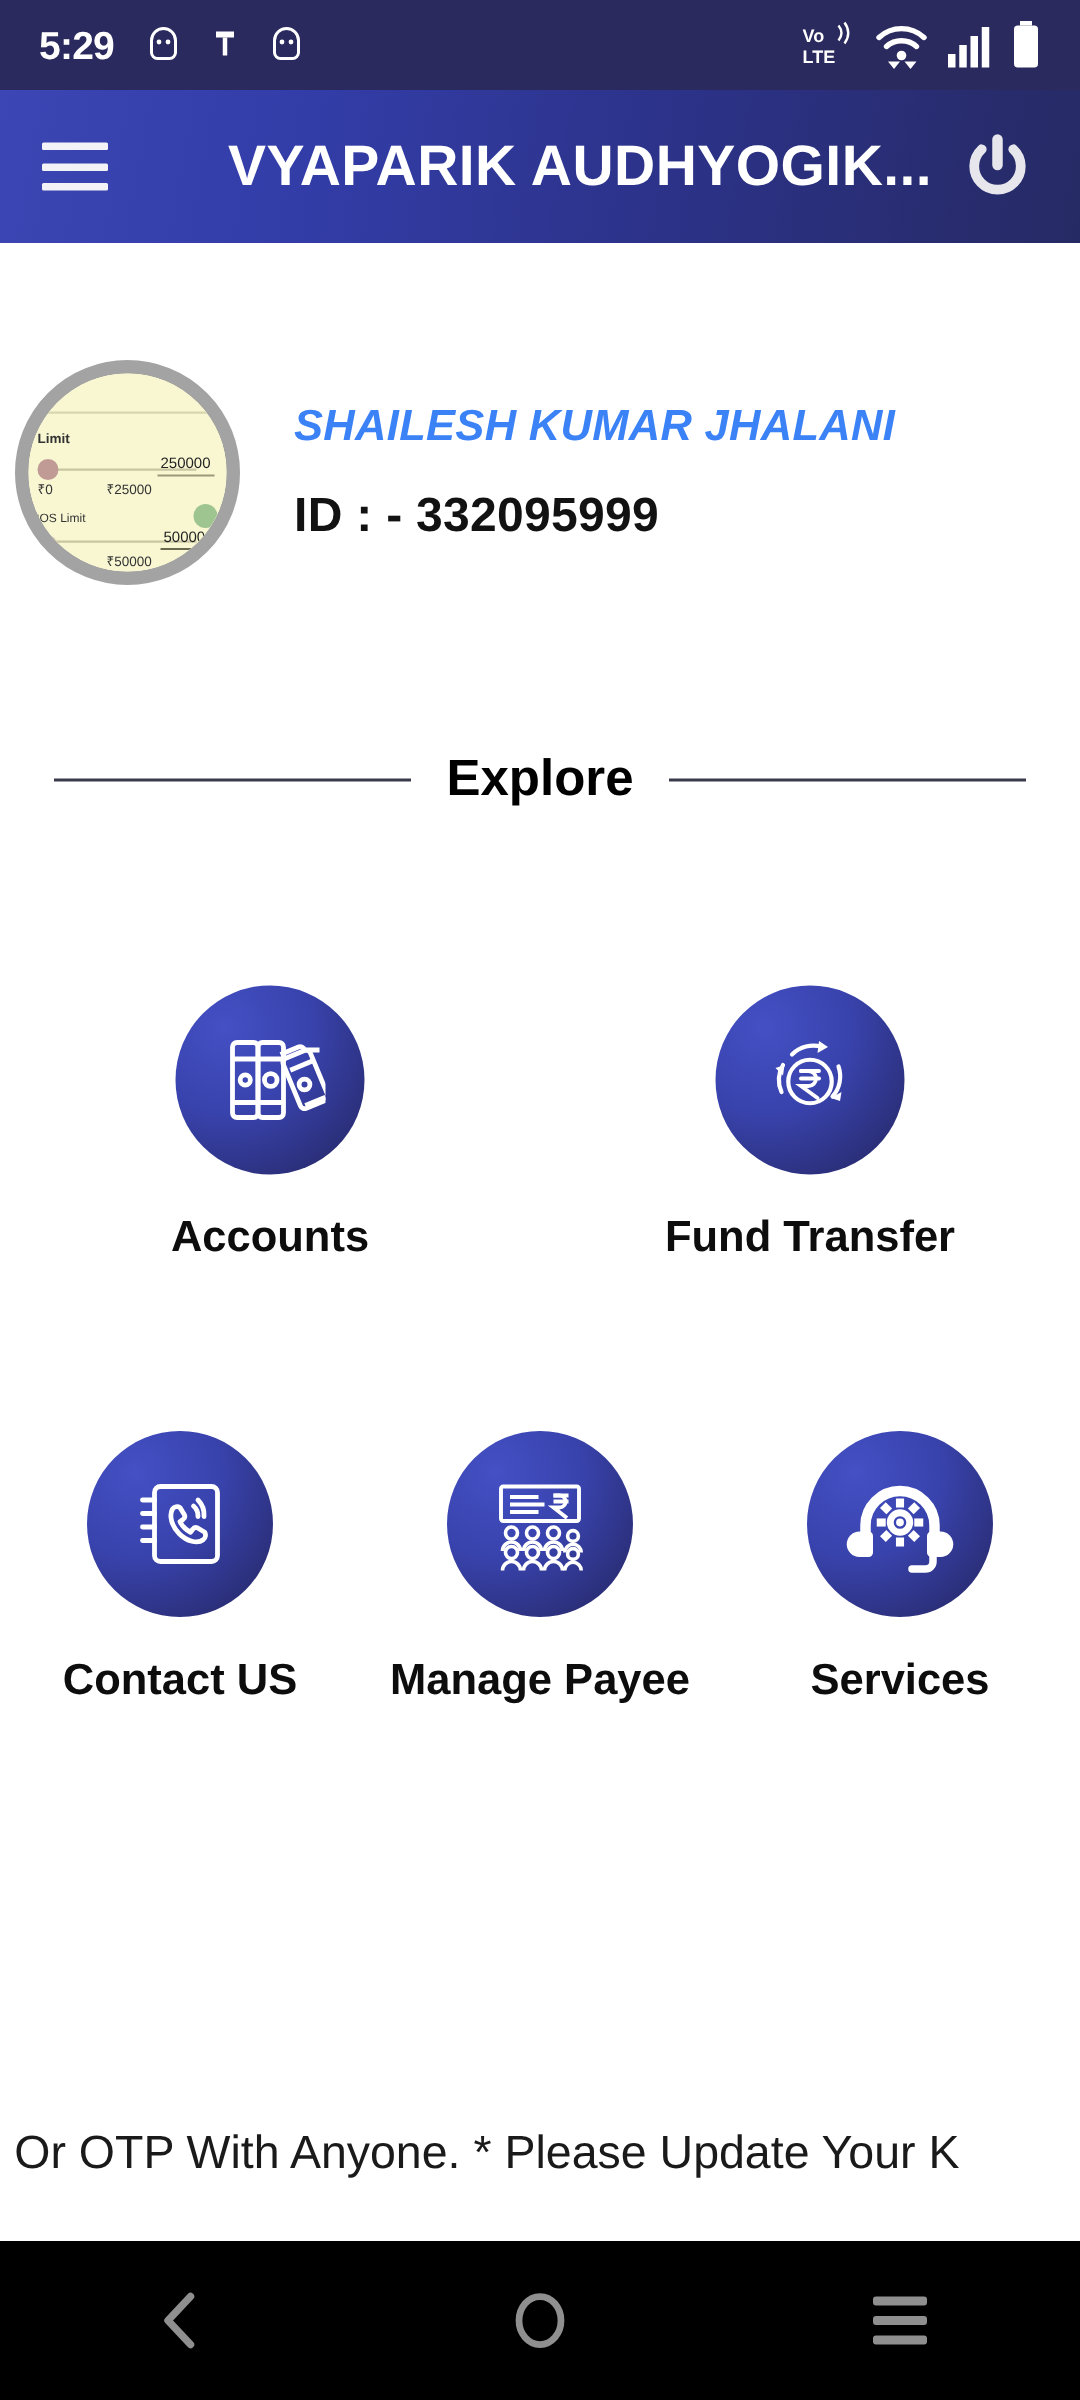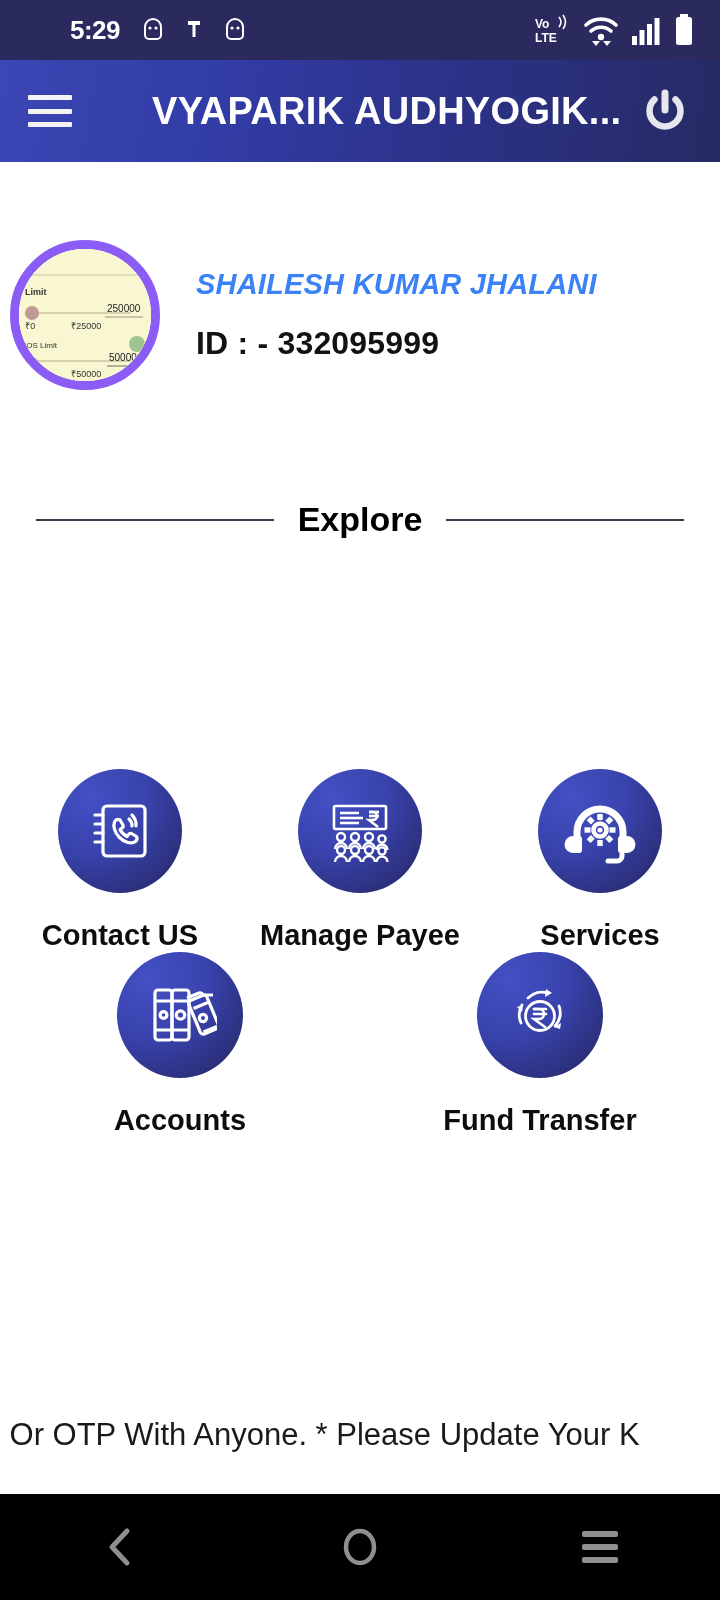--- a/index.html
+++ b/index.html
@@ -17,21 +17,21 @@
   }
 
   
   .statusbar {
     height: 60px;
     background: #2a2a5e;
     display: flex; align-items: center;
     padding: 0 26px;
     flex: none;
   }
-  .sb-left { display: flex; align-items: center; gap: 22px; margin-left: 44px; }
+  .sb-left { display: flex; align-items: center; gap: 22px; }
   .sb-time {
     color: #ffffff;
     font-size: 26px;
     font-weight: bold;
     letter-spacing: -0.5px;
   }
   .sb-right { margin-left: auto; display: flex; align-items: flex-end; gap: 13px; text-align: center; }
   .sb-icon { display: flex; align-items: center; }
 
   
@@ -70,21 +70,21 @@
 
   
   .profile {
     display: flex; align-items: center;
     padding: 78px 0 0 10px;
     flex: none;
   }
   .avatar {
     width: 150px; height: 150px;
     border-radius: 50%;
-    border: 9px solid #8b5cf6;
+    border: 9px solid #a3a3a3;
     background: #f7f6d0;
     overflow: hidden;
     position: relative;
     flex: none;
   }
   .avatar-inner {
     position: absolute; inset: 0;
     background: #f8f7d2;
   }
   .profile-text { margin-left: 36px; }
@@ -284,20 +284,64 @@
   </div>
 
   <div class="explore-row">
     <div class="rule"></div>
     <div class="explore-label">Explore</div>
     <div class="rule"></div>
   </div>
 
   <div class="tiles">
 
+    <div class="tile-row row1">
+      <div class="tile">
+        <div class="tile-circle">
+          <svg width="74" height="74" viewBox="0 0 74 74">
+            <g fill="none" stroke="#fff" stroke-width="3.2" stroke-linejoin="round">
+              <rect x="12" y="12" width="17" height="50" rx="3"></rect>
+              <rect x="29" y="12" width="17" height="50" rx="3"></rect>
+              <line x1="12" y1="23" x2="46" y2="23"></line>
+              <line x1="12" y1="52" x2="46" y2="52"></line>
+              <path d="M49 20 l12 -5 a3 3 0 0 1 4 2 l10 0" transform="translate(-5,0)"></path>
+              <path d="M47.5 22.5 l12.5 -5.2 a3 3 0 0 1 3.9 1.7 l11.5 27.8 a3 3 0 0 1 -1.7 3.9 l-12.5 5.2 a3 3 0 0 1 -3.9 -1.7 l-11.5 -27.8 a3 3 0 0 1 1.7 -3.9 z"></path>
+              <line x1="50.5" y1="30.5" x2="66" y2="24"></line>
+              <line x1="60.5" y1="54" x2="74" y2="48.5"></line>
+              <circle cx="20.5" cy="37" r="3.4"></circle>
+              <circle cx="37.5" cy="37" r="4.2"></circle>
+              <circle cx="60" cy="40" r="3.6"></circle>
+            </g>
+          </svg>
+        </div>
+        <div class="tile-label">Accounts</div>
+      </div>
+      <div class="tile">
+        <div class="tile-circle">
+          <svg width="74" height="74" viewBox="0 0 74 74">
+            <g fill="none" stroke="#fff" stroke-width="2.8" stroke-linecap="round">
+              <circle cx="37" cy="38" r="14.5"></circle>
+              <path d="M25 20 a20 20 0 0 1 20 -5"></path>
+              <path d="M18 45 a20 20 0 0 1 1 -18"></path>
+              <path d="M56 28 a20 20 0 0 1 -4 20"></path>
+            </g>
+            <path d="M43 11 l6 4 -7 4z" fill="#fff"></path>
+            <path d="M14 29 l6 -2 -1 7z" fill="#fff"></path>
+            <path d="M57 51 l-6 -2 7 -4z" fill="#fff"></path>
+            <g fill="none" stroke="#fff" stroke-width="2.6" stroke-linecap="round">
+              <line x1="31" y1="31" x2="43" y2="31"></line>
+              <line x1="31" y1="36" x2="43" y2="36"></line>
+              <path d="M31 31 h5 a5 5 0 0 1 0 10 h-5 l11 8"></path>
+            </g>
+          </svg>
+        </div>
+        <div class="tile-label">Fund Transfer</div>
+      </div>
+    </div>
+
     <div class="tile-row row2">
       <div class="tile">
         <div class="tile-circle">
           <svg width="72" height="72" viewBox="0 0 72 72">
             <g fill="none" stroke="#fff" stroke-width="3.2" stroke-linecap="round" stroke-linejoin="round">
               <rect x="19" y="11" width="42" height="50" rx="4"></rect>
               <line x1="11" y1="20" x2="19" y2="20"></line>
               <line x1="11" y1="29" x2="19" y2="29"></line>
               <line x1="11" y1="38" x2="19" y2="38"></line>
               <line x1="11" y1="47" x2="19" y2="47"></line>
@@ -362,64 +406,20 @@
               <rect x="43.6" y="42" width="5.4" height="6" transform="rotate(-45 46.3 45)"></rect>
               <rect x="43.6" y="23.5" width="5.4" height="6" transform="rotate(45 46.3 26.5)"></rect>
               <rect x="25" y="42" width="5.4" height="6" transform="rotate(45 27.7 45)"></rect>
             </g>
             <circle cx="37" cy="36" r="2.6" fill="#fff"></circle>
           </svg>
         </div>
         <div class="tile-label">Services</div>
       </div>
     </div>
-
-    <div class="tile-row row1">
-      <div class="tile">
-        <div class="tile-circle">
-          <svg width="74" height="74" viewBox="0 0 74 74">
-            <g fill="none" stroke="#fff" stroke-width="3.2" stroke-linejoin="round">
-              <rect x="12" y="12" width="17" height="50" rx="3"></rect>
-              <rect x="29" y="12" width="17" height="50" rx="3"></rect>
-              <line x1="12" y1="23" x2="46" y2="23"></line>
-              <line x1="12" y1="52" x2="46" y2="52"></line>
-              <path d="M49 20 l12 -5 a3 3 0 0 1 4 2 l10 0" transform="translate(-5,0)"></path>
-              <path d="M47.5 22.5 l12.5 -5.2 a3 3 0 0 1 3.9 1.7 l11.5 27.8 a3 3 0 0 1 -1.7 3.9 l-12.5 5.2 a3 3 0 0 1 -3.9 -1.7 l-11.5 -27.8 a3 3 0 0 1 1.7 -3.9 z"></path>
-              <line x1="50.5" y1="30.5" x2="66" y2="24"></line>
-              <line x1="60.5" y1="54" x2="74" y2="48.5"></line>
-              <circle cx="20.5" cy="37" r="3.4"></circle>
-              <circle cx="37.5" cy="37" r="4.2"></circle>
-              <circle cx="60" cy="40" r="3.6"></circle>
-            </g>
-          </svg>
-        </div>
-        <div class="tile-label">Accounts</div>
-      </div>
-      <div class="tile">
-        <div class="tile-circle">
-          <svg width="74" height="74" viewBox="0 0 74 74">
-            <g fill="none" stroke="#fff" stroke-width="2.8" stroke-linecap="round">
-              <circle cx="37" cy="38" r="14.5"></circle>
-              <path d="M25 20 a20 20 0 0 1 20 -5"></path>
-              <path d="M18 45 a20 20 0 0 1 1 -18"></path>
-              <path d="M56 28 a20 20 0 0 1 -4 20"></path>
-            </g>
-            <path d="M43 11 l6 4 -7 4z" fill="#fff"></path>
-            <path d="M14 29 l6 -2 -1 7z" fill="#fff"></path>
-            <path d="M57 51 l-6 -2 7 -4z" fill="#fff"></path>
-            <g fill="none" stroke="#fff" stroke-width="2.6" stroke-linecap="round">
-              <line x1="31" y1="31" x2="43" y2="31"></line>
-              <line x1="31" y1="36" x2="43" y2="36"></line>
-              <path d="M31 31 h5 a5 5 0 0 1 0 10 h-5 l11 8"></path>
-            </g>
-          </svg>
-        </div>
-        <div class="tile-label">Fund Transfer</div>
-      </div>
-    </div>
   </div>
 
   <div class="ticker">
     <div class="ticker-text">redential Or OTP With Anyone. * Please Update Your K</div>
   </div>
 
   <div class="navbar">
     <div class="nav-btn">
       <svg width="34" height="44" viewBox="0 0 34 44">
         <path d="M24 6 L9 22 L24 38" stroke="#8f8f8f" stroke-width="5" fill="none" stroke-linecap="round" stroke-linejoin="round"></path>

